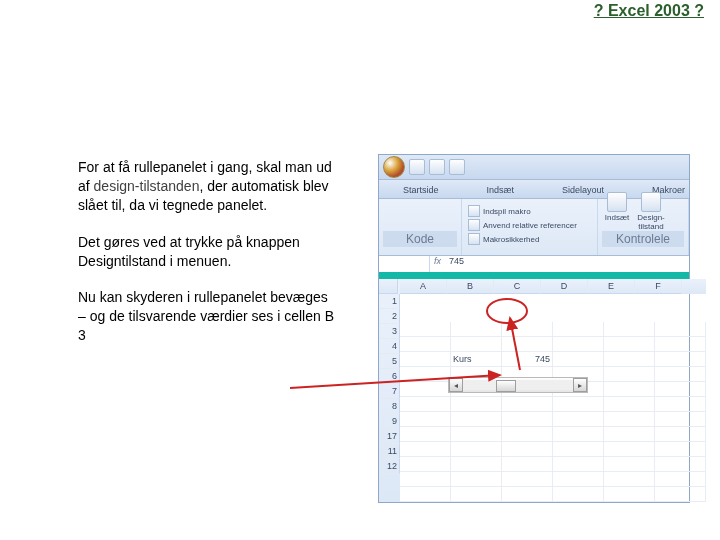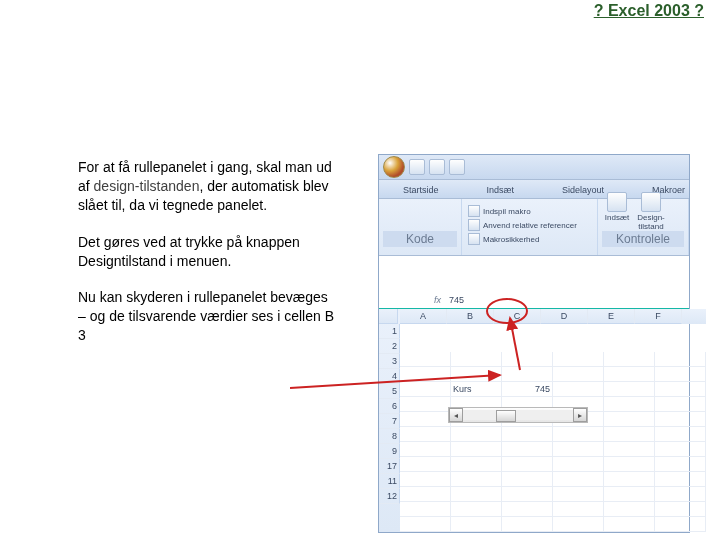--- a/index.html
+++ b/index.html
@@ -125,25 +125,23 @@
     gap: 3px;
     white-space: nowrap;
   }
   .mid-item .dot {
     width: 10px; height: 10px;
     background: linear-gradient(#fefefe,#d6e2f1);
     border: 1px solid #a9bcd6;
   }
   .formula-bar {
     display: flex;
-    align-items: center;
     height: 16px;
-    border-bottom: 1px solid #14b8a6;
-    font-size: 9px;
-    margin-top: 36px;
+    border-bottom: 7px solid #14b8a6;
+    font-size: 9px;
   }
   .namebox {
     width: 42px;
     padding: 0 4px;
     border-right: 1px solid #c7d8ef;
   }
   .fx {
     padding: 0 4px;
     font-style: italic;
     color: #6b7b92;

